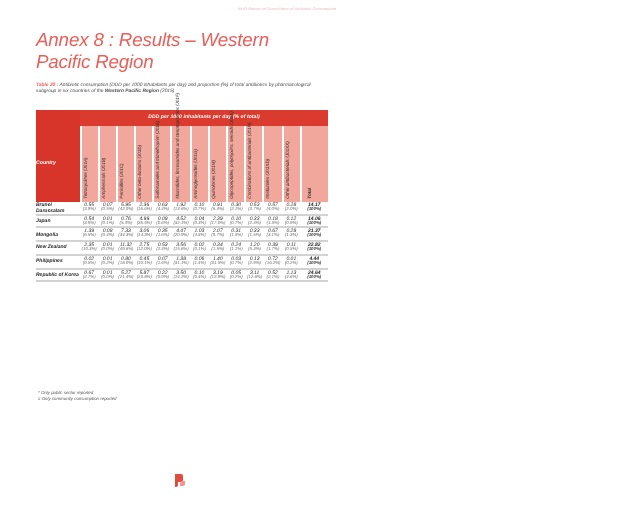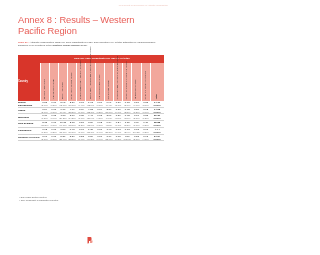--- a/index.html
+++ b/index.html
@@ -2,21 +2,21 @@
 <html><head>
 <meta charset="utf-8">
 <style>
   * { box-sizing: border-box; margin: 0; padding: 0; }
   html, body {
     width: 180px; height: 255px;
     background: #ffffff;
     font-family: "Liberation Sans", sans-serif;
     overflow: hidden;
   }
-  .page { position: relative; width: 180px; height: 196px; background: #fff; }
+  .page { position: relative; width: 180px; height: 196px; background: #fff; font-style: italic; }
 
   .running-head {
     position: absolute; top: 3.5px; right: 12px;
     font-size: 1.9px; letter-spacing: .06px;
     color: #e8b9ae; text-align: right; white-space: nowrap;
   }
 
   .title {
     position: absolute; top: 14px; left: 18px;
     width: 142px;

